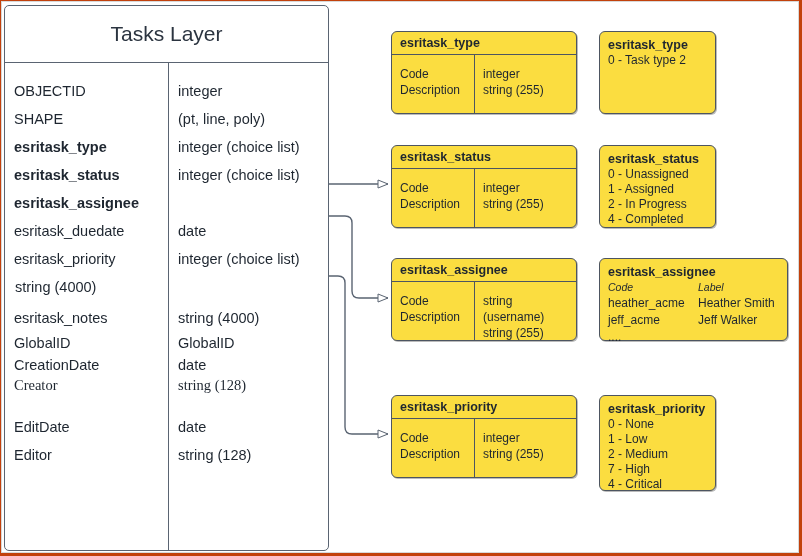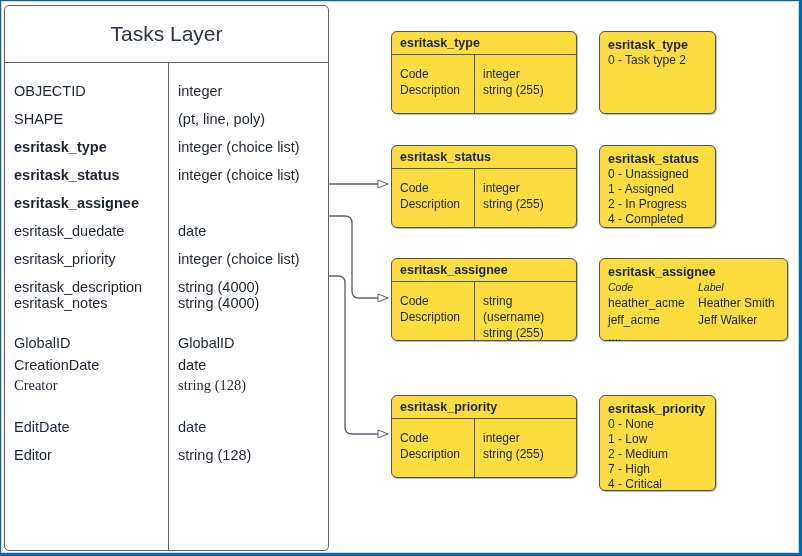--- a/index.html
+++ b/index.html
@@ -1,20 +1,20 @@
 <!DOCTYPE html>
 <html><head>
 <meta charset="utf-8">
 <style>
   html,body{margin:0;padding:0;background:#ffffff;}
   body{font-family:"Liberation Sans", sans-serif;}
   #canvas{
     position:relative;
     width:802px;height:556px;
-    background:#0369a1;
+    background:#c2410c;
     overflow:hidden;
   }
   
   #outer-frame{
     position:absolute;left:1px;top:1px;
     width:798px;height:552px;
     border:1px solid #d8d8d8;
     box-sizing:border-box;
     background:#ffffff;
   }
@@ -160,24 +160,23 @@
         </div>
         <div class="field-row" style="top: 154px;">
           <div class="field-name">esritask_duedate</div>
           <div class="field-type">date</div>
         </div>
         <div class="field-row" style="top: 182px;">
           <div class="field-name">esritask_priority</div>
           <div class="field-type">integer (choice list)</div>
         </div>
         <div class="field-row" style="top: 210px;">
-          <div class="field-name">esritask_description</div>
           <div class="field-type">string (4000)</div>
         </div>
-        <div class="field-row" style="top: 226px;">
+        <div class="field-row" style="top: 241px;">
           <div class="field-name">esritask_notes</div>
           <div class="field-type">string (4000)</div>
         </div>
         <div class="field-row" style="top: 266px;">
           <div class="field-name">GlobalID</div>
           <div class="field-type">GlobalID</div>
         </div>
         <div class="field-row" style="top: 288px;">
           <div class="field-name">CreationDate</div>
           <div class="field-type">date</div>

